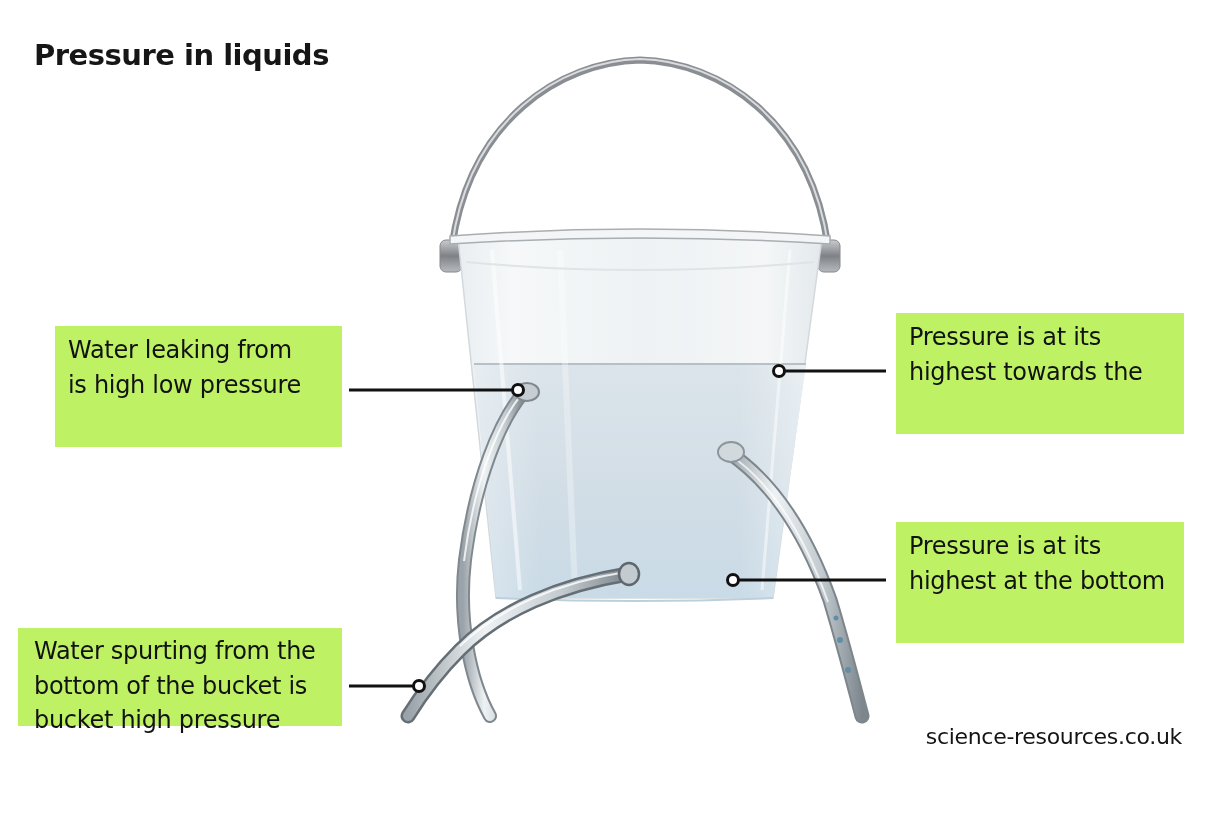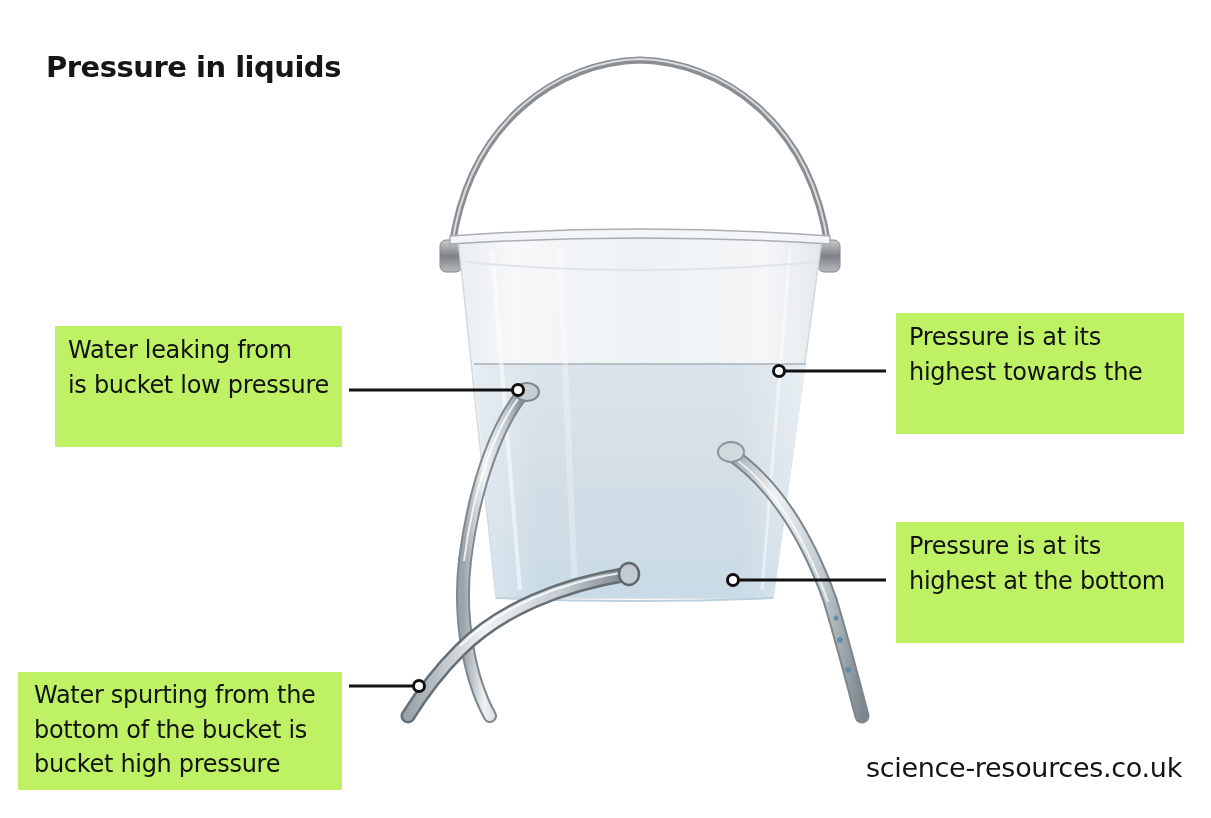--- a/index.html
+++ b/index.html
@@ -16,57 +16,56 @@
       color: #111111;
     }
     .title {
       position: absolute;
       left: 34px;
       top: 38px;
       font-size: 29px;
       font-weight: bold;
       letter-spacing: -0.5px;
       color: #161616;
-      margin: 12px;
+      margin: 0;
     }
     .label-box {
       position: absolute;
       background: #bef264;
       font-size: 24px;
       line-height: 34.5px;
       color: #121212;
       box-sizing: border-box;
       letter-spacing: -0.3px;
     }
     .label-box .line {
       display: block;
       white-space: nowrap;
     }
     #box-top-left {
       left: 55px; top: 326px; width: 287px; height: 121px;
       padding: 7px 0 0 13px;
     }
     #box-bottom-left {
-      left: 18px; top: 628px; width: 324px; height: 118px;
+      left: 18px; top: 628px; width: 324px; height: 98px;
       padding: 6px 0 0 16px;
-      margin-top: 44px;
     }
     #box-top-right {
       left: 896px; top: 313px; width: 288px; height: 121px;
       padding: 7px 0 0 13px;
     }
     #box-bottom-right {
       left: 896px; top: 522px; width: 288px; height: 121px;
       padding: 7px 0 0 13px;
     }
     .footer {
       position: absolute;
       right: 29px;
-      top: 752px;
-      font-size: 27px;
+      top: 724px;
+      font-size: 22px;
       color: #141414;
       letter-spacing: -0.3px;
     }
     svg.diagram {
       position: absolute;
       left: 0; top: 0;
     }
   </style>
 </head>
 <body>
@@ -166,21 +165,21 @@
     <circle cx="779" cy="371" r="5.5" fill="#fff" stroke="#111" stroke-width="3"></circle>
   </g>
   <g>
     <line x1="739" y1="580" x2="886" y2="580" stroke="#111" stroke-width="3"></line>
     <circle cx="733" cy="580" r="5.5" fill="#fff" stroke="#111" stroke-width="3"></circle>
   </g>
 </svg>
 
 <div class="label-box" id="box-top-left">
   <span class="line">Water leaking from</span>
-  <span class="line">is bucket low pressure</span>
+  <span class="line">is high low pressure</span>
 </div>
 
 <div class="label-box" id="box-bottom-left">
   <span class="line">Water spurting from the</span>
   <span class="line">bottom of the bucket is</span>
   <span class="line">bucket high pressure</span>
 </div>
 
 <div class="label-box" id="box-top-right">
   <span class="line">Pressure is at its</span>

